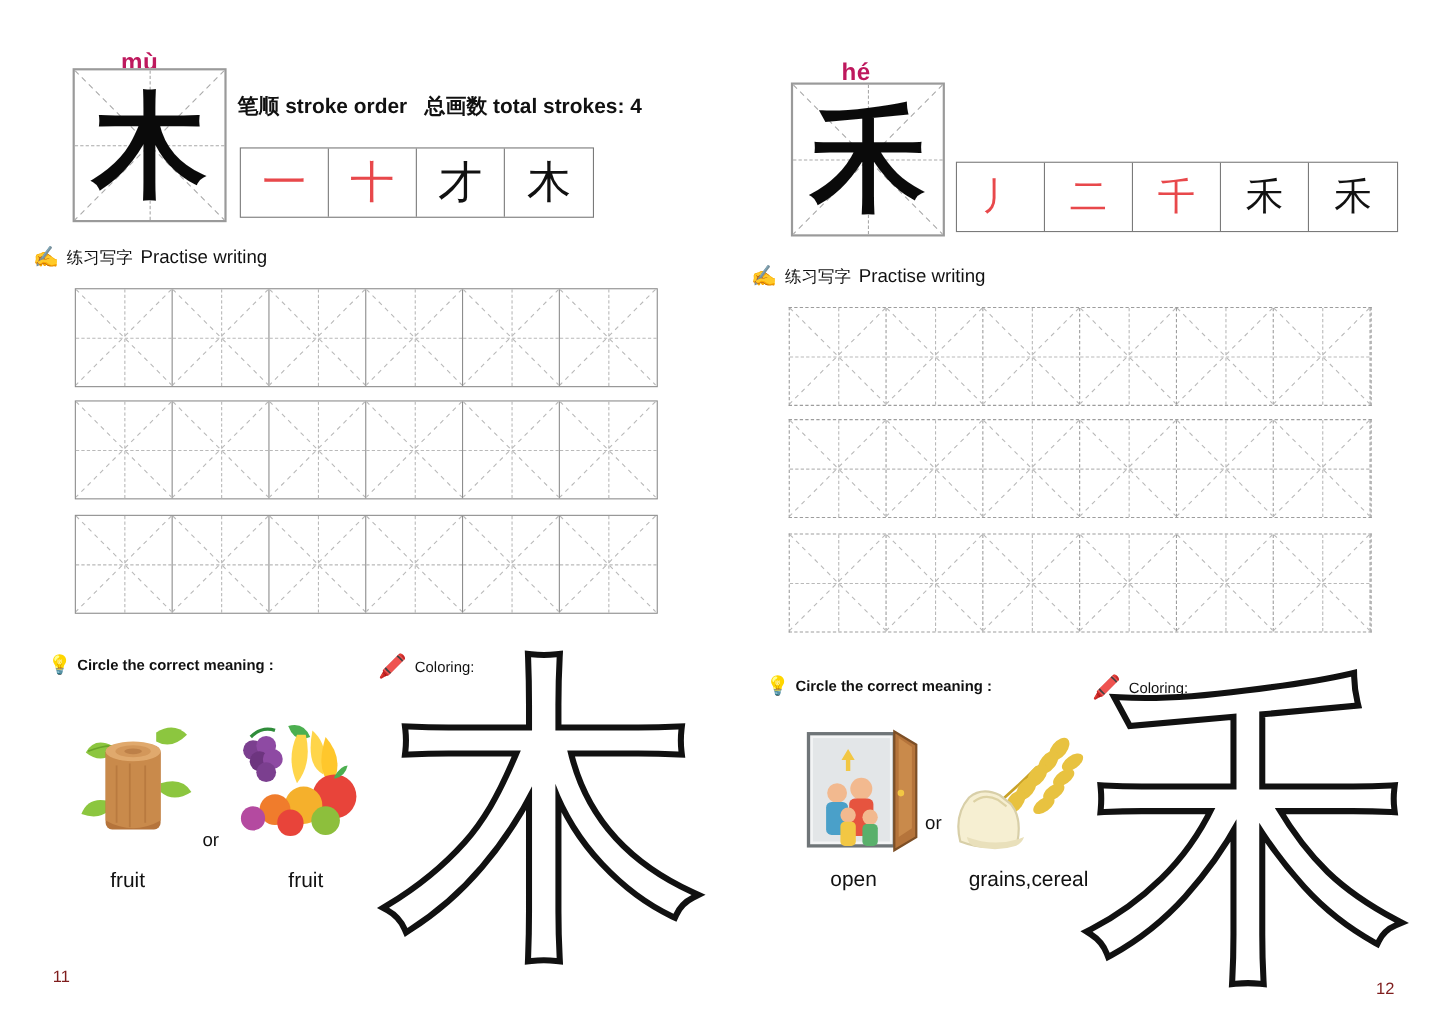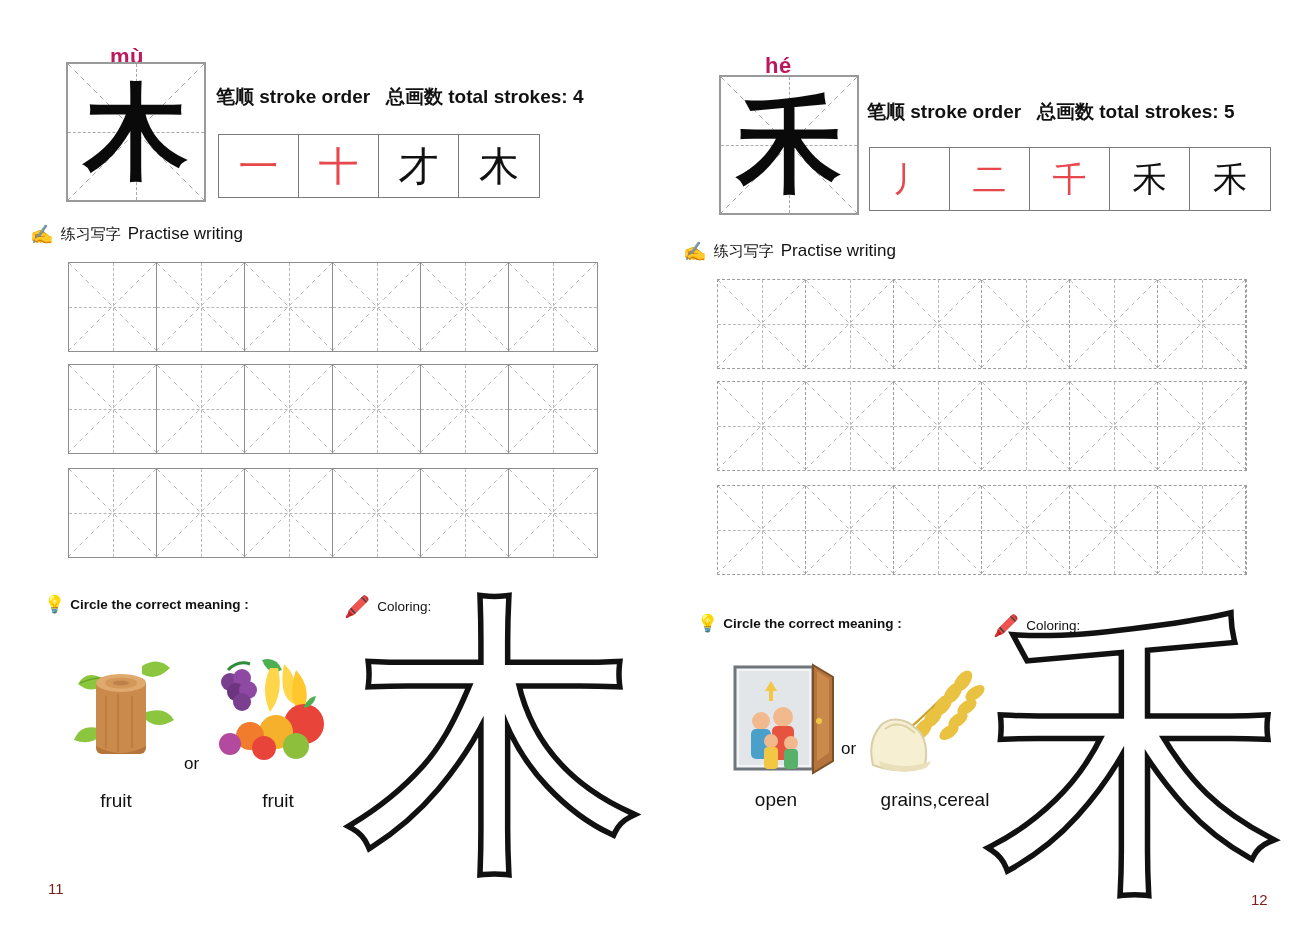--- a/index.html
+++ b/index.html
@@ -474,28 +474,20 @@
       <div class="dash-v"></div>
       <div class="dash-d">
         <svg width="136" height="136" viewBox="0 0 136 136">
           <line x1="0" y1="0" x2="136" y2="136" stroke="#a9a9a9" stroke-width="1" stroke-dasharray="5,4"></line>
           <line x1="136" y1="0" x2="0" y2="136" stroke="#a9a9a9" stroke-width="1" stroke-dasharray="5,4"></line>
         </svg>
       </div>
       <div class="big-char">禾</div>
     </div>
 
-    <div class="stroke-label" style="left:214px; top:82px;">
-      <span>笔顺</span>
-      <span>stroke order</span>
-      &nbsp;
-      <span>总画数</span>
-      <span>total strokes:</span>
-      <span>5</span>
-    </div>
 
     <div class="stroke-strip" style="left:216px; top:130px;">
       <div class="stroke-cell small">
         <span class="hl">丿</span>
       </div>
       <div class="stroke-cell small">
         <span class="hl">二</span>
       </div>
       <div class="stroke-cell small">
         <span class="hl">千</span>

